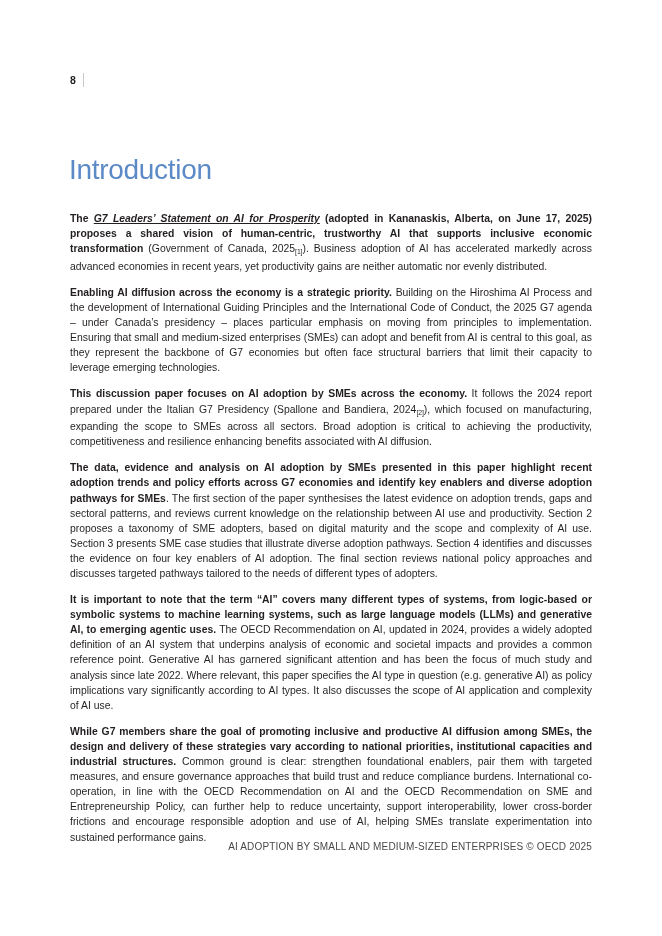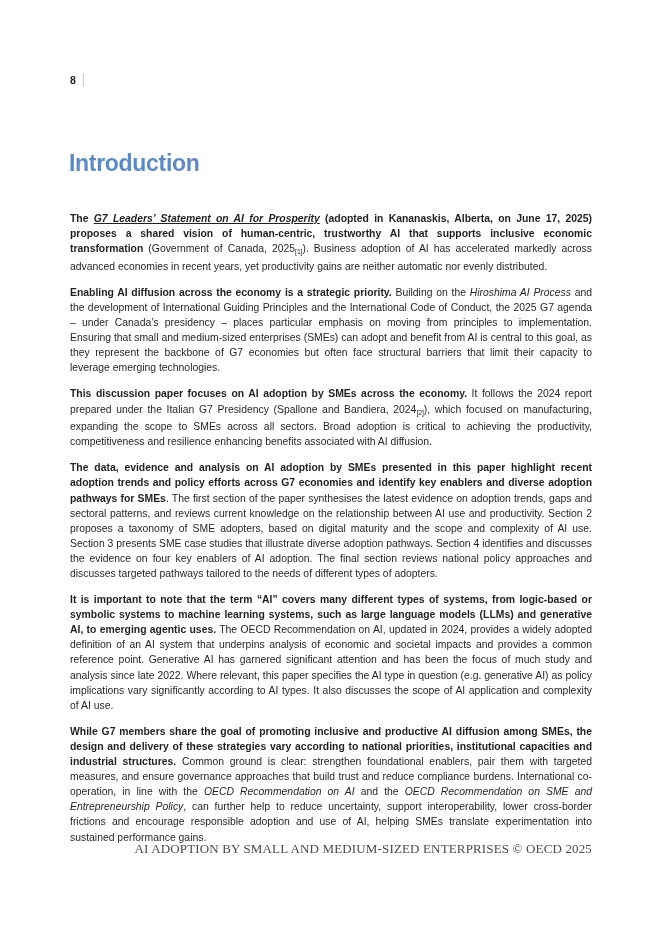--- a/index.html
+++ b/index.html
@@ -46,22 +46,22 @@
     height: 14px;
     background: #c9c9c9;
     margin-left: 7px;
   }
 
   
   .chapter-title {
     position: absolute;
     left: 69px;
     top: 136px;
-    font-size: 23px;
-    font-weight: bold;
+    font-size: 28px;
+    font-weight: normal;
     color: #5b8ac6;
     letter-spacing: -0.3px;
     line-height: 1.1;
   }
 
   
   .body-col {
     position: absolute;
     left: 70px;
     top: 211px;
@@ -73,41 +73,40 @@
     font-size: 10.4px;
     line-height: 15.1px;
     text-align: justify;
     text-justify: inter-word;
     color: #231f20;
     hyphens: none;
   }
   p.para:last-child { margin-bottom: 10px; }
 
   .lead { font-weight: bold; }
-  .ital { font-style: italic; }
+  .ital { }
   .lead .ital { font-weight: bold; font-style: italic; text-decoration: underline; }
 
   
   .cite {
     font-size: 6.9px;
     vertical-align: -0.22em;
     letter-spacing: -0.1px;
   }
 
   
   .footer {
     position: absolute;
     right: 70px;
     top: 841px;
-    font-size: 13px;
+    font-size: 10px;
     color: #4a4a4a;
     letter-spacing: 0.15px;
     white-space: nowrap;
     text-align: center;
-    font-family: Liberation Serif, serif;
   }
 </style>
 </head>
 <body>
 
 <div class="page">
 
   <div class="running-head">
     <span class="folio">8</span>
     <span class="folio-rule"></span>

